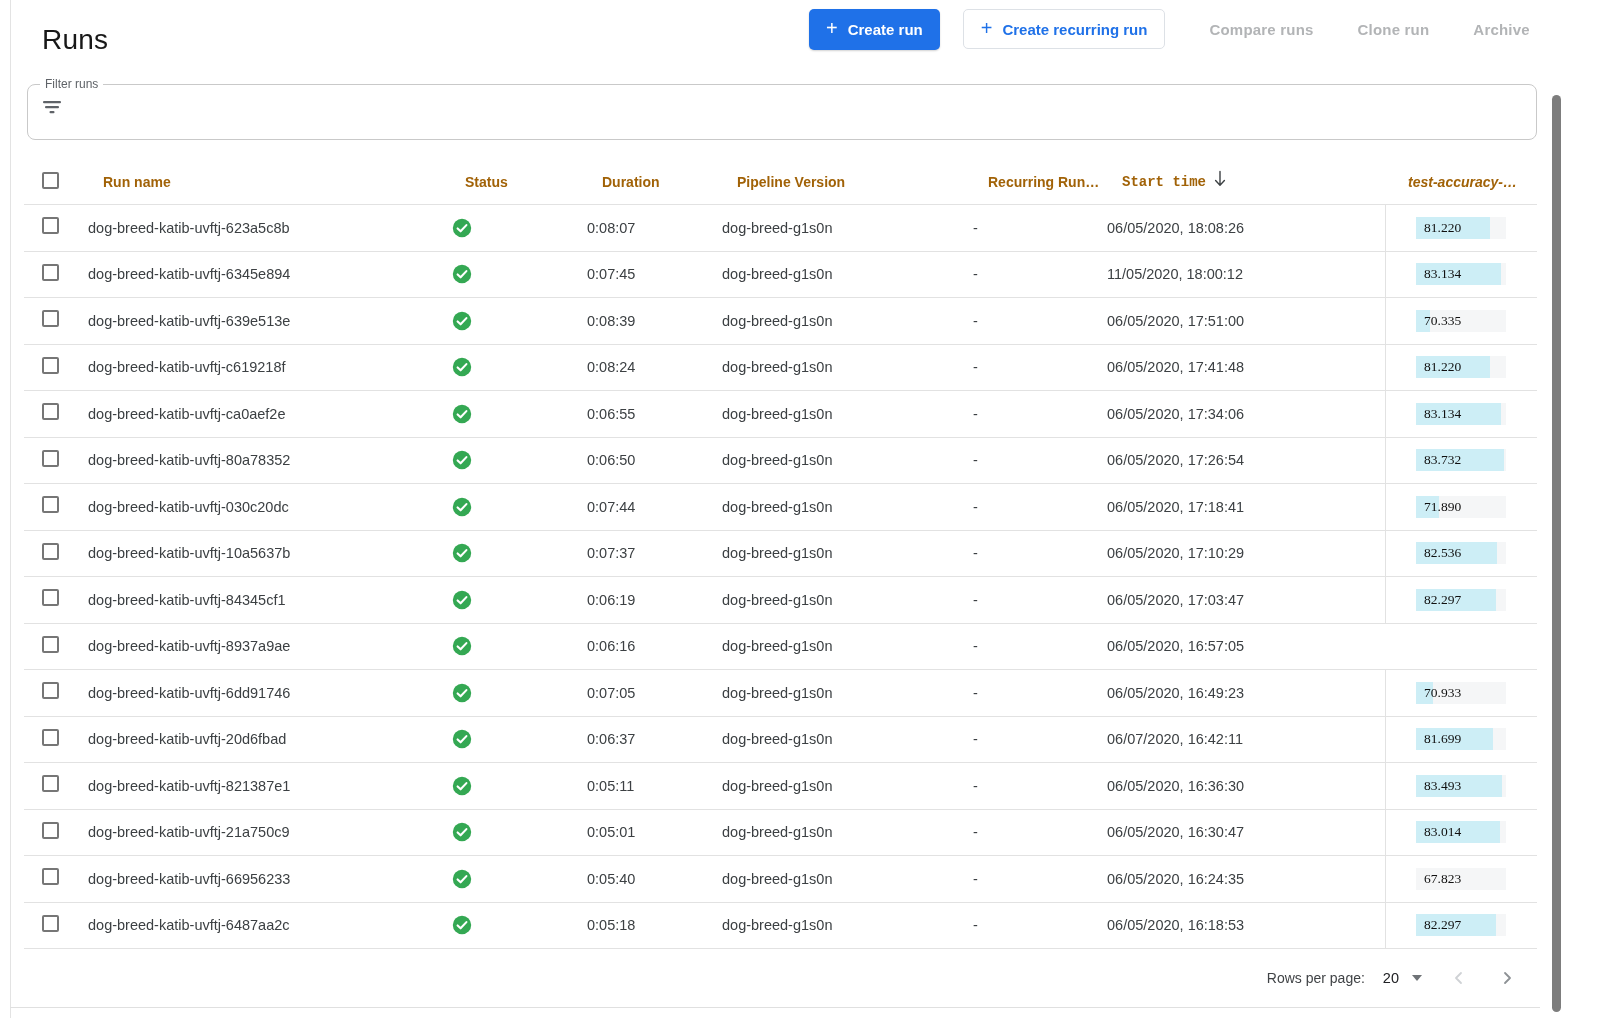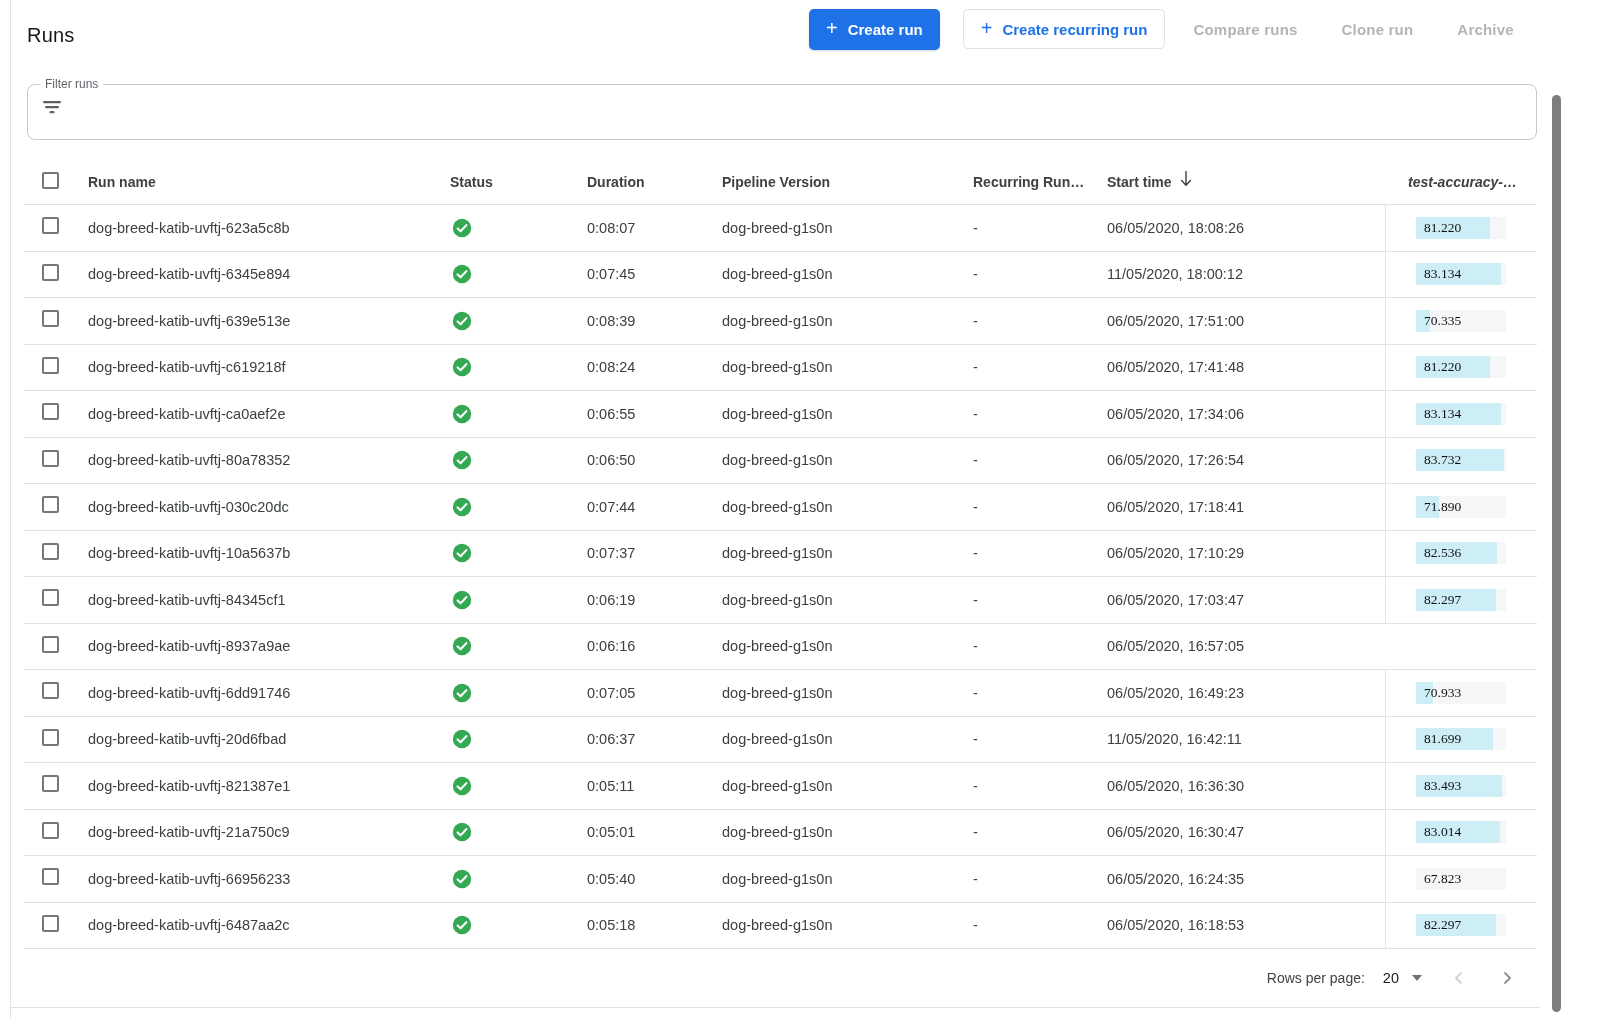--- a/index.html
+++ b/index.html
@@ -1,46 +1,46 @@
 <!DOCTYPE html>
 <html><head>
 <meta charset="utf-8">
 <style>
   * { margin:0; padding:0; box-sizing:border-box; }
   html,body { width:1600px; height:1018px; background:#fff; font-family:"Liberation Sans", sans-serif; }
   .page { position:relative; width:1600px; height:1018px; overflow:hidden; background:#fff; }
   .left-edge { position:absolute; left:10px; top:0; bottom:0; width:1px; background:#e3e3e3; }
 
   
-  .page-title { position:absolute; left:27px; top:24px; font-size:20px; font-weight:400; color:#181818; letter-spacing:.2px; }
+  .page-title { position:absolute; left:42px; top:24px; font-size:28px; font-weight:400; color:#181818; letter-spacing:.2px; }
   .actions { position:absolute; left:809px; top:8px; height:42px; display:flex; align-items:center; }
   .btn { border:none; background:none; cursor:pointer; font-family:"Liberation Sans", sans-serif; font-weight:700; font-size:15px; display:flex; align-items:center; }
   .btn-primary { height:41px; padding:0 17px; background:#1f71e8; color:#fff; border-radius:5px; box-shadow:0 1px 2px rgba(0,0,0,.18); gap:10px; }
   .btn-outline { height:40px; margin-left:23px; padding:0 17px; background:#fff; color:#1f71e8; border:1px solid #dde1e6; border-radius:5px; gap:10px; }
   .plus { font-size:20px; font-weight:400; line-height:1; position:relative; top:-1px; }
   .btn-text { color:#b2b4b6; padding:0; margin-left:44px; letter-spacing:.2px; cursor:default; }
-  .btn-text.first { margin-left:28px; }
+  .btn-text.first { margin-left:44px; }
 
   
   .filter-box { position:absolute; left:27px; top:77px; width:1510px; height:63px; border:1px solid #c9c9c9; border-radius:8px; }
   .filter-box legend { margin-left:12px; padding:0 5px; font-size:12px; color:#5f6368; }
   .filter-inner { display:flex; align-items:center; padding:2px 12px 8px 14px; }
   .filter-icon { flex:0 0 auto; }
   .filter-input { flex:1; border:none; outline:none; height:26px; margin-left:12px; font-size:14px; color:#3c4043; background:transparent; }
 
   
   .table { position:absolute; left:24px; top:160px; width:1513px; }
   .row { display:grid; grid-template-columns:64px 362px 137px 135px 251px 134px 278px 152px; align-items:center; border-bottom:1px solid #e2e2e2; }
   .thead { height:45px; }
-  .thead .hcell { font-size:14px; font-weight:700; color:#404040; }
+  .thead .hcell { font-size:14px; font-weight:700; color:#a16207;margin-left:15px; }
   .trow { height:46.5px; cursor:pointer; }
   .cell { font-size:14.5px; color:#3c4043; }
   .checkbox { display:inline-block; width:17px; height:17px; border:2px solid #767676; border-radius:2px; margin-left:18px; background:#fff; cursor:pointer; }
   .col-status-cell { padding-left:2px; display:flex; align-items:center; }
-  .col-start-head { display:flex; align-items:center; gap:7px; }
+  .col-start-head { display:flex; align-items:center; gap:7px;font-family:Liberation Mono, monospace; }
   .sort-arrow { position:relative; top:-3px; }
   .col-metric-head { text-align:right; padding-right:20px;font-style:italic; }
   .col-metric-cell { height:100%; display:flex; align-items:center; border-left:1px solid #e2e2e2; }
   .metric-bar { position:relative; margin-left:30px; width:90px; height:22px; background:#f5f6f7; overflow:hidden; }
   .metric-fill { position:absolute; left:0; top:0; bottom:0; background:#cdeef6; }
   .metric-value { position:relative; display:block; padding-left:8px; line-height:22px; font-family:"Liberation Serif", serif; font-size:13.5px; color:#101010; }
 
   
   .footer { position:absolute; left:10px; top:949px; width:1530px; height:59px; border-bottom:1px solid #e0e0e0; display:flex; align-items:center; justify-content:flex-end; padding-right:16px; }
   .rpp-label { font-size:14px; color:#404346; }
@@ -333,21 +333,21 @@
       <div class="cell">dog-breed-katib-uvftj-20d6fbad</div>
       <div class="col-status-cell">
         <svg width="20" height="20" viewBox="0 0 20 20">
           <circle cx="10" cy="10" r="9.2" fill="#34a853"></circle>
           <path d="M5.6 10.4 L8.6 13.3 L14.4 7.1" stroke="#ffffff" stroke-width="2.1" fill="none" stroke-linecap="round" stroke-linejoin="round"></path>
         </svg>
       </div>
       <div class="cell">0:06:37</div>
       <div class="cell">dog-breed-g1s0n</div>
       <div class="cell">-</div>
-      <div class="cell">11/05/2020, 16:42:11</div>
+      <div class="cell">06/07/2020, 16:42:11</div>
       <div class="col-metric-cell">
         <div class="metric-bar">
           <div class="metric-fill" style="width: 85%;"></div>
           <span class="metric-value">81.699</span>
         </div>
       </div>
     </div>
 
     <div class="row trow">
       <div><span class="checkbox"></span></div>

